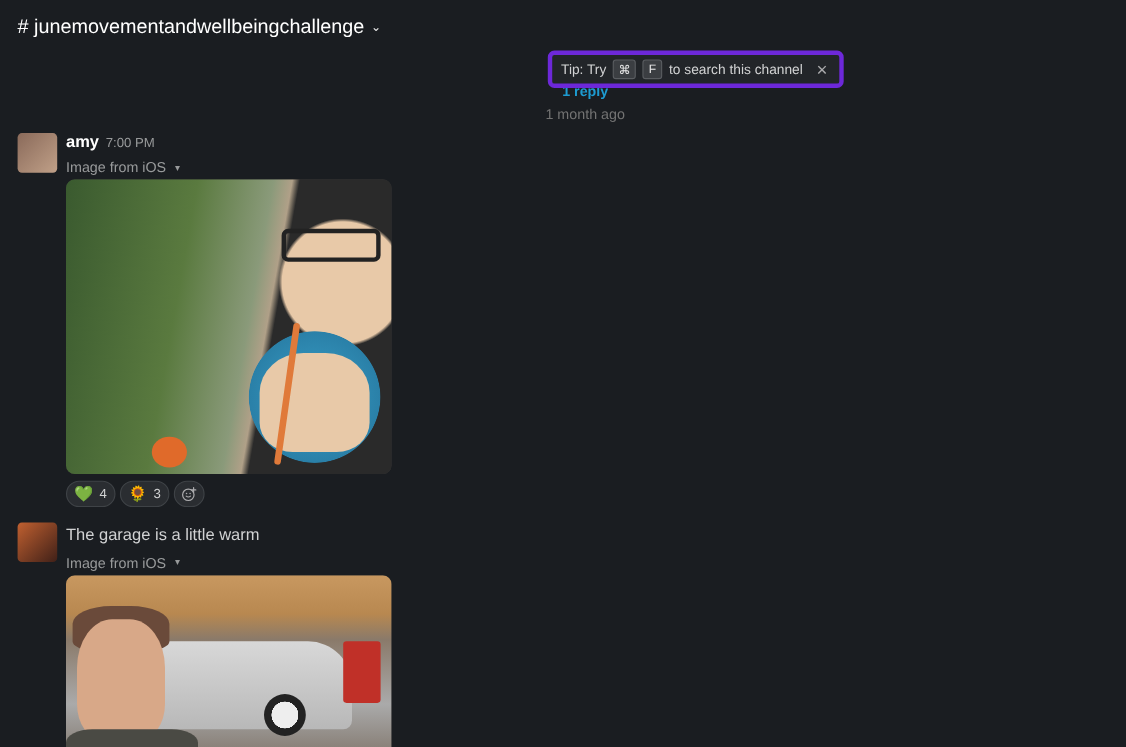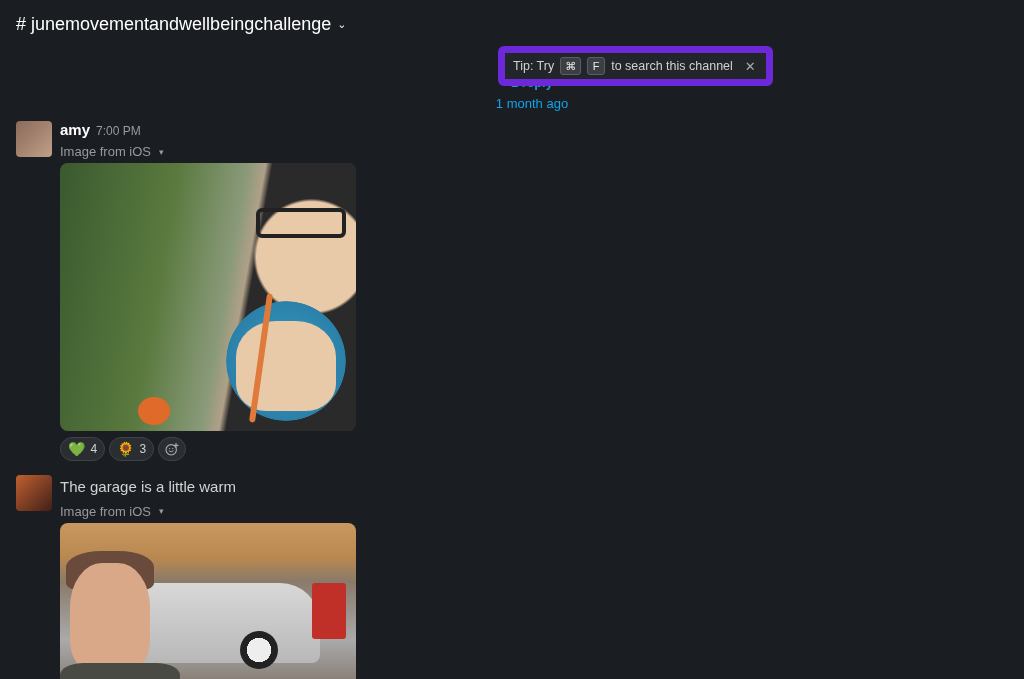--- a/index.html
+++ b/index.html
@@ -33,21 +33,21 @@
   }
   .chevron-down { font-size: 11px; color: #e8e8e8; margin-left: 2px; }
 
   .search-tip {
     position: absolute;
     top: 46px;
     left: 498px;
     display: flex;
     align-items: center;
     background: #222529;
-    border: 7px solid #6d28d9;
+    border: 4px solid #6d28d9;
     border-radius: 6px;
     padding: 4px 8px;
     font-size: 12.5px;
     color: #d1d2d3;
     gap: 6px;
     z-index: 5;
   }
   .kbd {
     display: inline-flex;
     align-items: center;
@@ -76,21 +76,21 @@
   .msg-body { flex: 1; min-width: 0; }
   .msg-head { display: flex; align-items: baseline; gap: 6px; }
   .user-name { color: #ffffff; font-weight: 900; font-size: 15px; }
   .emoji-status { font-size: 14px; }
   .timestamp { color: #989a9b; font-size: 12px; text-align: right; }
   .msg-text { color: #d1d2d3; font-size: 15px; line-height: 1.46; padding-top: 1px;}
 
   .thread-info { display: flex; align-items: center; gap: 6px; padding: 2px 0 6px 0; flex-direction: column;}
   .thread-avatar { width: 18px; height: 18px; border-radius: 3px; background: #7a5; }
   .reply-link { color: #1d9bd1; font-size: 13px; font-weight:600; cursor:pointer;}
-  .reply-age { color: #0ea5e9; font-size: 13px; }
+  .reply-age { color: #737373; font-size: 13px; }
 
   .attach-label { display:flex; align-items:center; gap:8px; margin-top: 6px; }
   .attach-label-text { color: #989a9b; font-size: 13px; }
   .attach-chev { color:#989a9b; font-size:9px; }
 
   .attach-img {
     width: 296px; border-radius: 8px; overflow:hidden; margin-top:4px;
     position: relative; background:#333;
   }
   .attach-img.a1 { height: 268px; }

